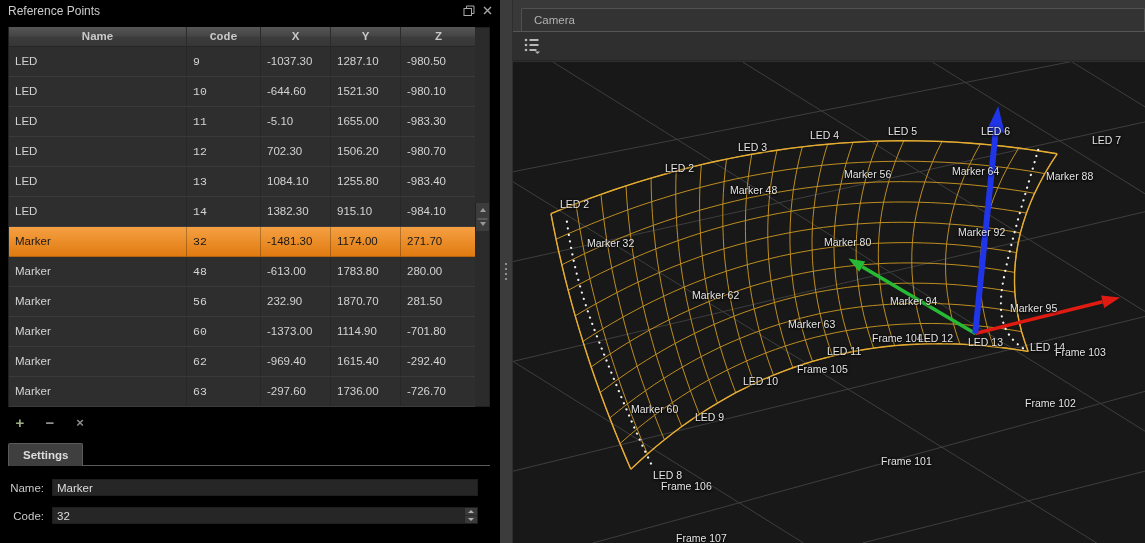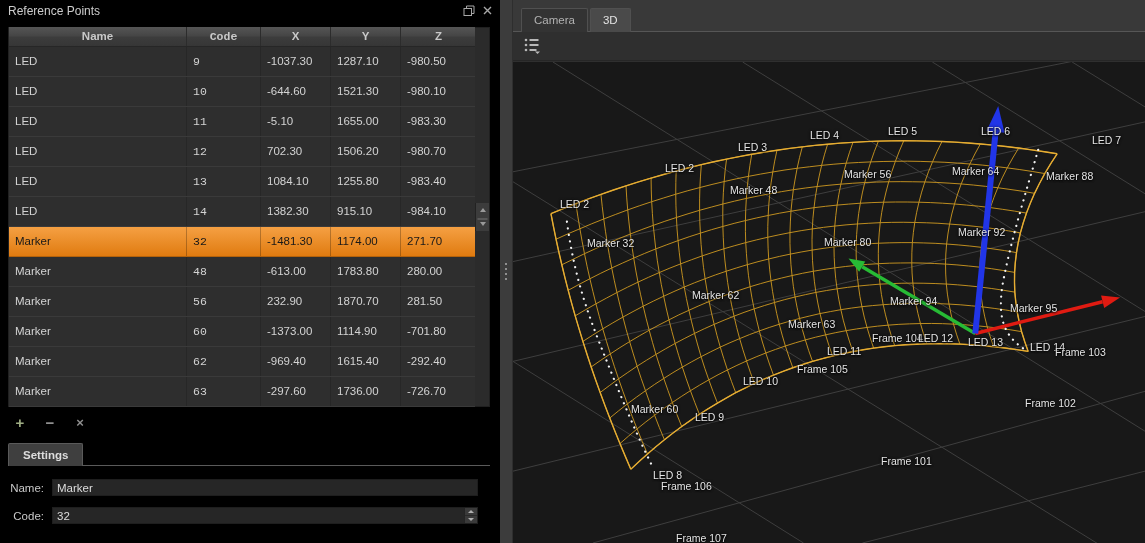--- a/index.html
+++ b/index.html
@@ -73,21 +73,21 @@
   .stri-down { width:0; height:0; border-left:3px solid transparent; border-right:3px solid transparent; border-top:3px solid #b0b0b0; }
 
   
   .splitter { width:12px; flex:none; background:#3c3c3c; display:flex; flex-direction:column;
     align-items:center; justify-content:center; gap:3px; }
   .splitter .dot { width:2px; height:2px; background:#8f8f8f; }
 
   
   .right-panel { flex:1; position:relative; background:#393939; border-left:1px solid #2e2e2e; }
   .view-tabs { position:absolute; top:0; left:0; right:0; height:32px; padding:8px 0 0 8px;
-    display:flex; gap:2px; border-bottom:1px solid #565656; }
+    display:flex; gap:2px; border-bottom:1px solid #565656;flex-direction:column; }
   .view-tab { height:24px; line-height:22px; padding:0 12px; background:#333333; color:#b2b2b2;
     border:1px solid #505050; border-bottom:none; border-radius:2px 2px 0 0; font-size:11.5px; margin-bottom:-1px; }
   .view-tab.active { background:#4a4a4a; color:#e4e4e4; }
   .view-content { position:absolute; top:32px; left:0; right:0; bottom:0; background:#2f2f2f; }
   .view-toolbar { height:29px; display:flex; align-items:center; padding-left:10px; border-bottom:1px solid #262626; }
   .viewport { position:absolute; top:30px; left:0; right:0; bottom:0; background:#181818; overflow:hidden; }
   .viewport svg.scene { position:absolute; top:0; left:0; width:100%; height:100%; }
   #scene-labels { position:absolute; inset:0; pointer-events:none; }
   .scene-label { position:absolute; font-size:10.5px; color:#e4e4e4; white-space:nowrap;
     transform:translateY(-50%); text-shadow:0 1px 2px rgba(0,0,0,0.95), 0 0 3px rgba(0,0,0,0.8);margin-left:23px; }

